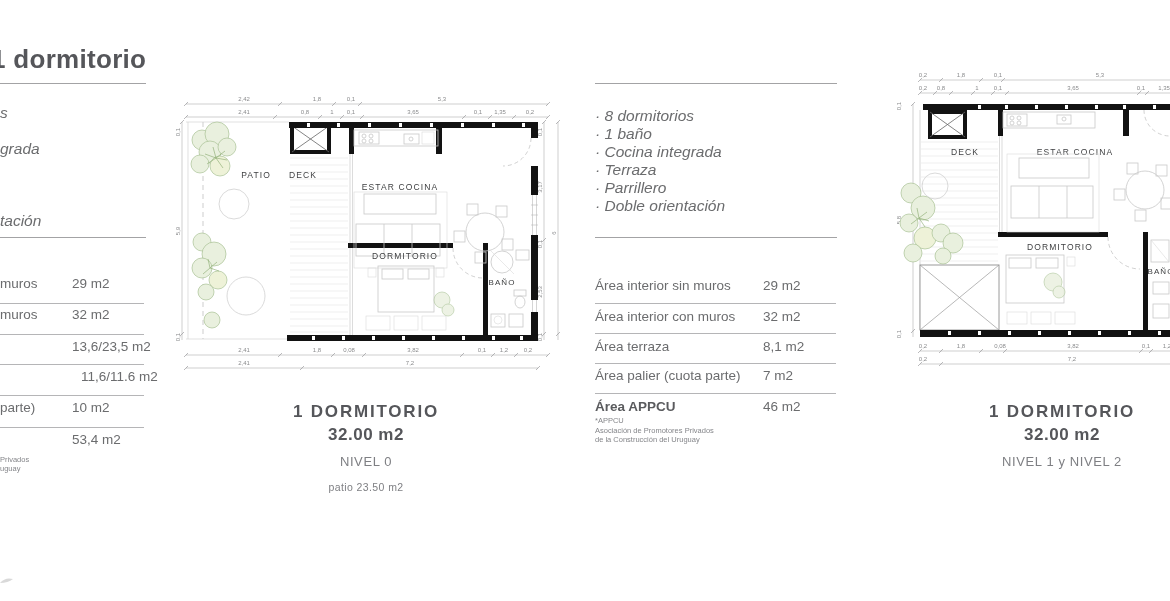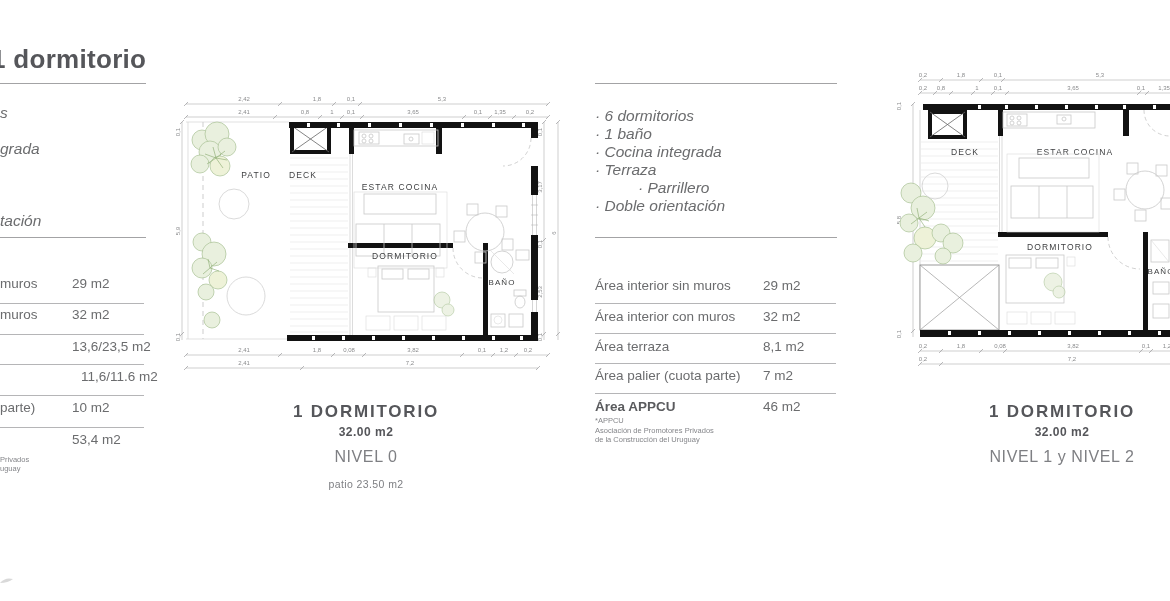--- a/index.html
+++ b/index.html
@@ -9,22 +9,22 @@
   .panel { position:absolute; }
   .panel-title { font-size:26px; font-weight:700; color:#55565a; letter-spacing:.3px; white-space:nowrap; }
   .rule { position:absolute; height:1px; background:#a3a3a5; }
   .bullet { position:absolute; font-size:15.5px; font-style:italic; color:#6b6c6e; white-space:nowrap; }
   .tlabel { position:absolute; font-size:13.5px; color:#6b6c6e; white-space:nowrap; }
   .tval   { position:absolute; font-size:13.5px; color:#6b6c6e; white-space:nowrap; }
   .tlabel.bold { font-weight:700; color:#5a5b5e; }
   .fnote { position:absolute; font-size:7.5px; color:#85868a; white-space:nowrap; line-height:9px; }
   .caption { position:absolute; width:240px; text-align:center; }
   .cap-title { font-size:17px; font-weight:700; color:#55565a; letter-spacing:1.8px; white-space:nowrap; }
-  .cap-area  { font-size:12px; font-weight:700; color:#55565a; letter-spacing:.5px; margin-top:3px; }
-  .cap-level { font-size:16px; color:#7e7f83; letter-spacing:.6px; margin-top:9px; }
+  .cap-area  { font-size:17px; font-weight:700; color:#55565a; letter-spacing:.5px; margin-top:3px; }
+  .cap-level { font-size:13px; color:#7e7f83; letter-spacing:.6px; margin-top:9px; }
   .cap-extra { font-size:10.5px; color:#7e7f83; letter-spacing:.4px; margin-top:12px; }
   svg { position:absolute; overflow:hidden; }
   svg text { font-family:"Liberation Sans", sans-serif; }
   .dim  { font-size:6px; fill:#8b8c8e; }
   .dim.mid { text-anchor:middle; }
   .room { font-size:8.5px; fill:#3f4042; letter-spacing:1.1px; text-anchor:middle; }
   .wl   { fill:#121212; }
   .lite { stroke:#c8c8c8; fill:none; stroke-width:.8; }
   .lite2{ stroke:#dadada; fill:none; stroke-width:.6; }
   .dimln{ stroke:#9c9c9e; stroke-width:.5; }
@@ -61,25 +61,25 @@
   <div class="tval" style="left:72px;top:400px;">10 m2</div>
   <div class="rule" style="left:0;top:427px;width:144px;background:#b5b5b7;"></div>
   <div class="tlabel" style="left:0;top:432px;"></div>
   <div class="tval" style="left:72px;top:432px;">53,4 m2</div>
   <div class="fnote" style="left:0;top:455px;">Privados</div>
   <div class="fnote" style="left:0;top:464px;">uguay</div>
 </div>
 
 <div class="panel" style="left:595px;top:0;width:243px;height:601px;">
   <div class="rule" style="left:0;top:83px;width:242px;"></div>
-  <div class="bullet" style="left:0;top:107px;">· 6 dormitorios</div>
+  <div class="bullet" style="left:0;top:107px;">· 8 dormitorios</div>
   <div class="bullet" style="left:0;top:125px;">· 1 baño</div>
   <div class="bullet" style="left:0;top:143px;">· Cocina integrada</div>
   <div class="bullet" style="left:0;top:161px;">· Terraza</div>
-  <div class="bullet" style="left:0;top:179px;margin-left:43px;">· Parrillero</div>
+  <div class="bullet" style="left:0;top:179px;">· Parrillero</div>
   <div class="bullet" style="left:0;top:197px;">· Doble orientación</div>
   <div class="rule" style="left:0;top:237px;width:242px;"></div>
 
   <div class="tlabel" style="left:0;top:278px;">Área interior sin muros</div>
   <div class="tval" style="left:168px;top:278px;">29 m2</div>
   <div class="rule" style="left:0;top:303px;width:241px;background:#b5b5b7;"></div>
   <div class="tlabel" style="left:0;top:309px;">Área interior con muros</div>
   <div class="tval" style="left:168px;top:309px;">32 m2</div>
   <div class="rule" style="left:0;top:333px;width:241px;background:#b5b5b7;"></div>
   <div class="tlabel" style="left:0;top:339px;">Área terraza</div>

